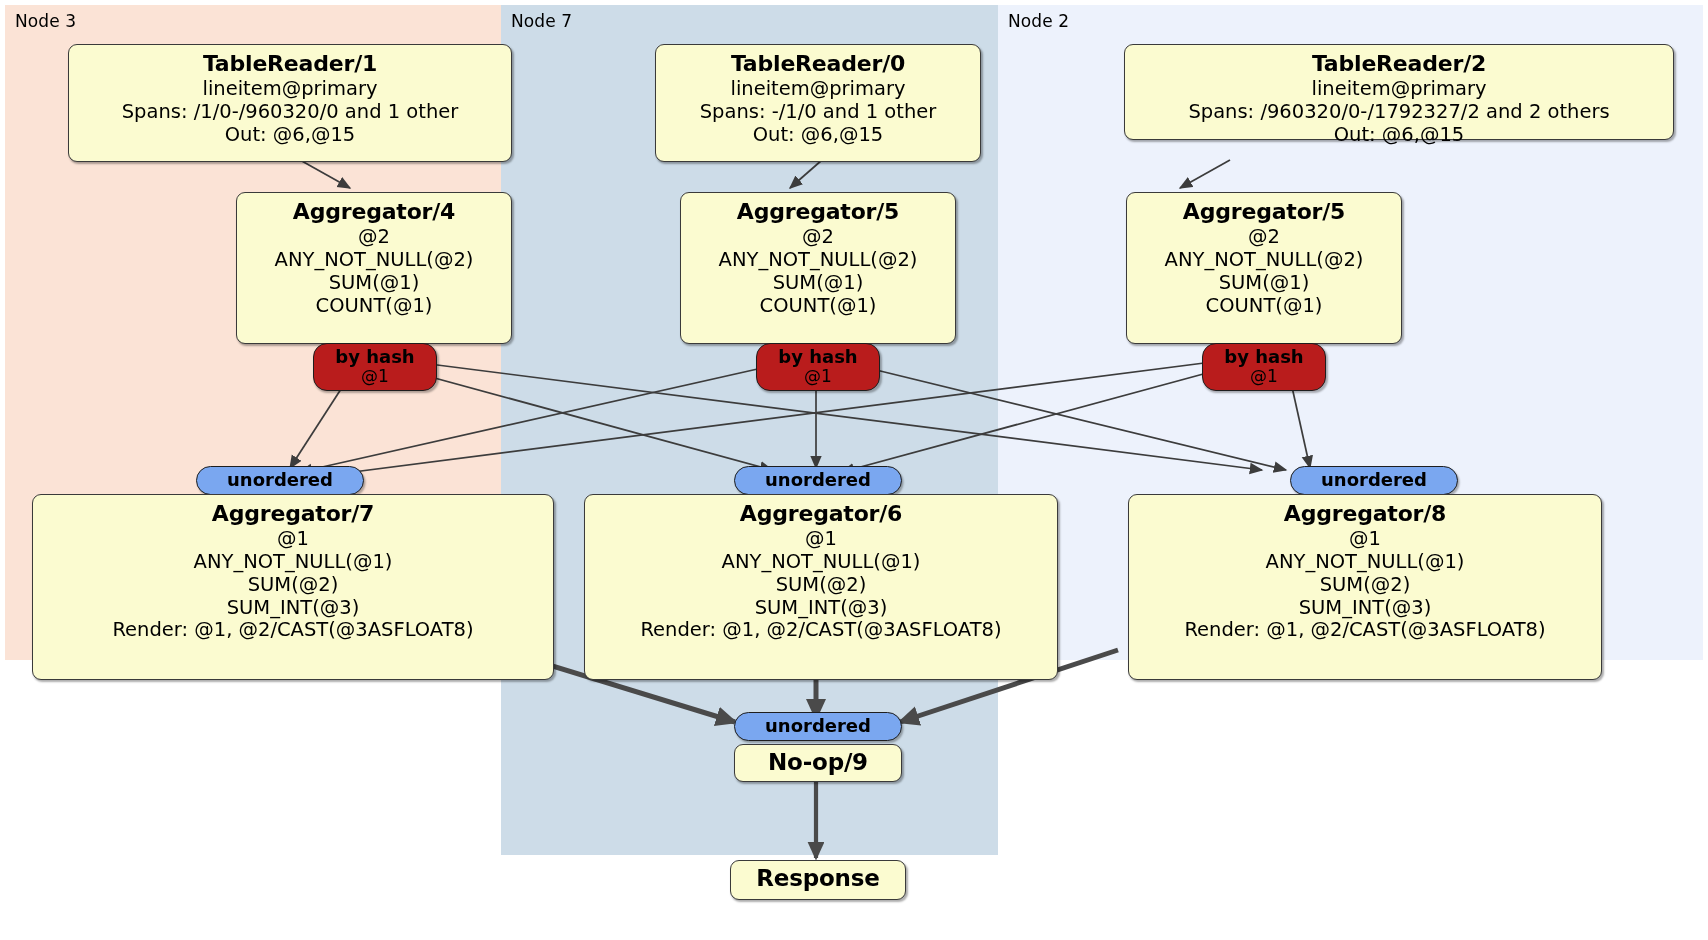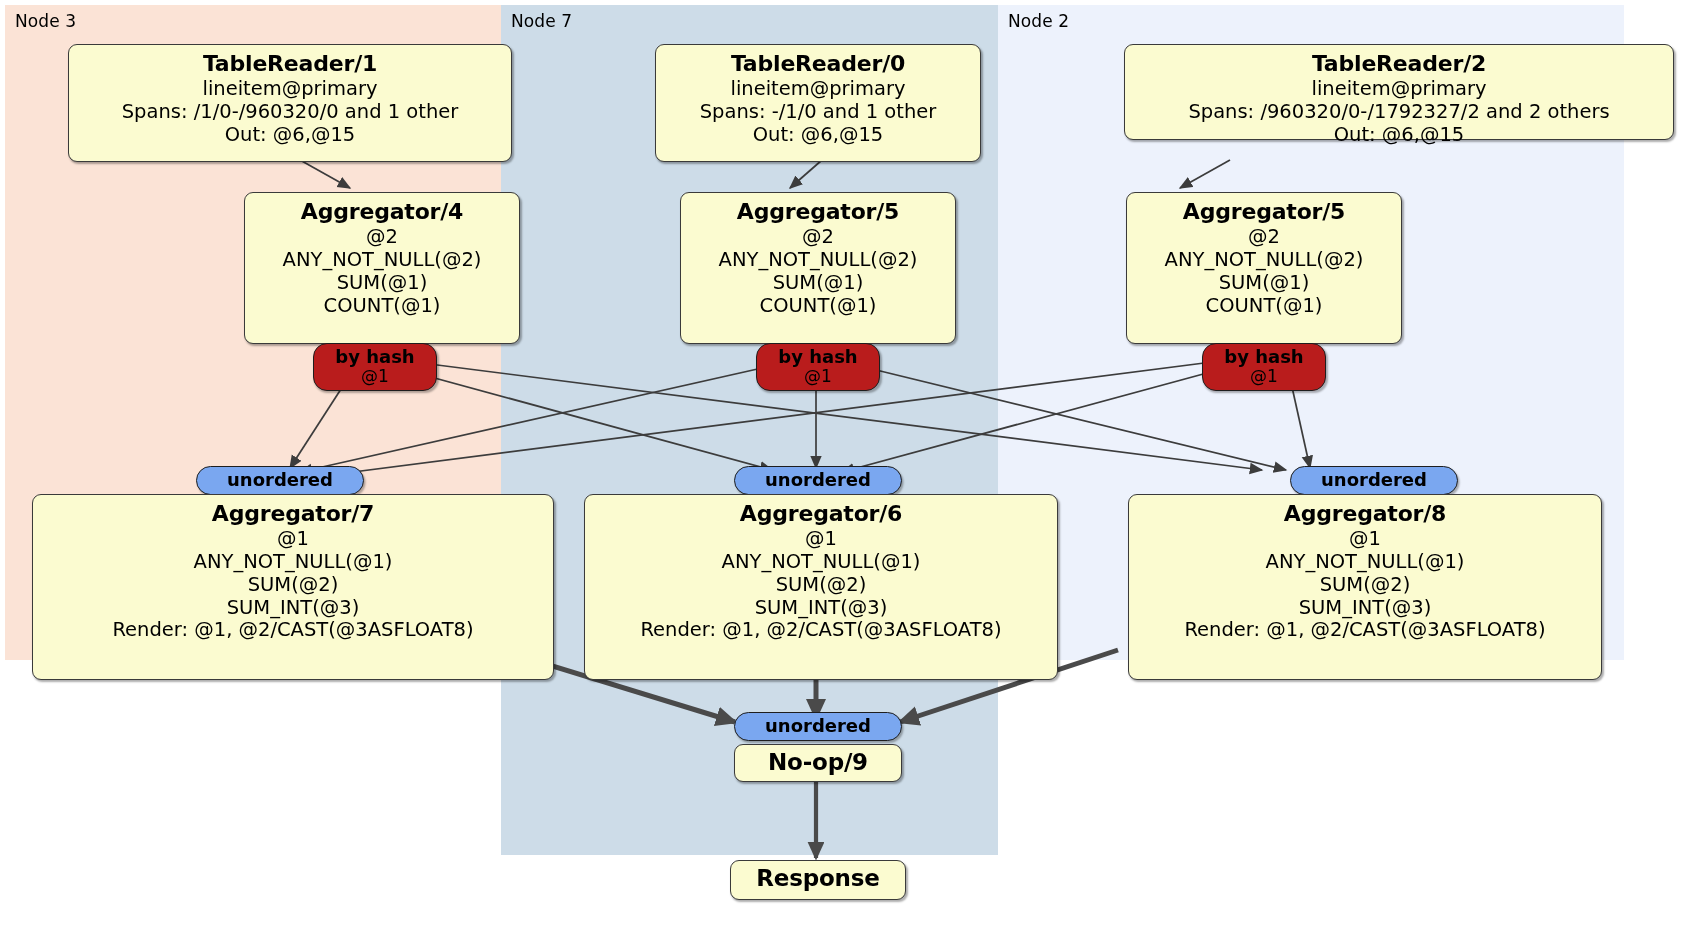--- a/index.html
+++ b/index.html
@@ -133,21 +133,21 @@
 <div id="stage">
 
   <div class="node-panel" style="left:5px; top:5px; width:496px; height:655px; background:#fbe3d6;">
     <div class="node-panel-label">Node 3</div>
   </div>
 
   <div class="node-panel" style="left:501px; top:5px; width:497px; height:850px; background:#cddce8;">
     <div class="node-panel-label">Node 7</div>
   </div>
 
-  <div class="node-panel" style="left:998px; top:5px; width:626px; height:655px; background:#edf2fc;">
+  <div class="node-panel" style="left:998px; top:5px; width:705px; height:655px; background:#edf2fc;">
     <div class="node-panel-label">Node 2</div>
   </div>
 
   <svg id="edges" viewBox="0 0 1708 940" xmlns="http://www.w3.org/2000/svg">
     <defs>
       <marker id="ah-thin" markerWidth="9" markerHeight="9" refX="7.2" refY="3.4" orient="auto" markerUnits="strokeWidth">
         <path d="M0,0 L8,3.4 L0,6.8 z" fill="#3c3c3c"></path>
       </marker>
       <marker id="ah-thick" markerWidth="5" markerHeight="5" refX="3.8" refY="2" orient="auto" markerUnits="strokeWidth">
         <path d="M0,0 L4.4,2 L0,4 z" fill="#4a4a4a"></path>
@@ -177,21 +177,21 @@
     <path class="e-med" d="M 816,782 L 816,858" marker-end="url(#ah-thick)"></path>
   </svg>
 
   <div class="proc" style="left:68px; top:44px; width:444px; height:118px;">
     <span class="ttl">TableReader/1</span>
     <span class="ln">lineitem@primary</span>
     <span class="ln">Spans: /1/0-/960320/0 and 1 other</span>
     <span class="ln">Out: @6,@15</span>
   </div>
 
-  <div class="proc" style="left:244px; top:192px; width:276px; height:152px;">
+  <div class="proc" style="left:236px; top:192px; width:276px; height:152px;">
     <span class="ttl">Aggregator/4</span>
     <span class="ln">@2</span>
     <span class="ln">ANY_NOT_NULL(@2)</span>
     <span class="ln">SUM(@1)</span>
     <span class="ln">COUNT(@1)</span>
   </div>
 
   <div class="badge hash" style="left:313px; top:343px; width:124px;">
     <span class="bl">by hash</span>
     <span class="bs">@1</span>

